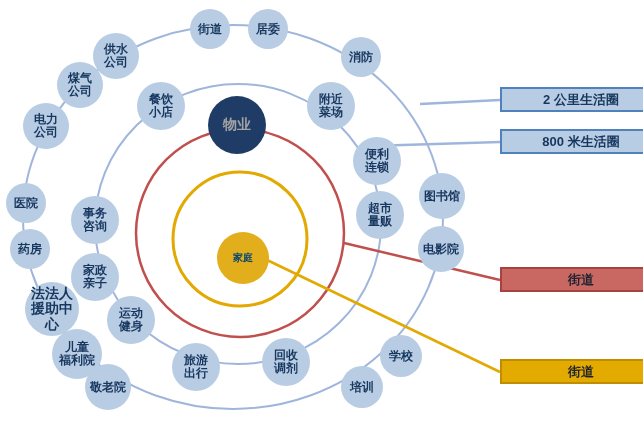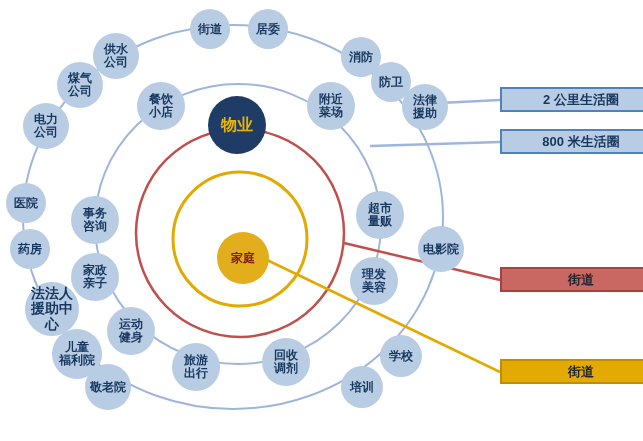--- a/index.html
+++ b/index.html
@@ -13,22 +13,22 @@
   .ring-gold{fill:none;stroke:#e2a900;stroke-width:3;}
   .line-blue{stroke:#9fb6dc;stroke-width:2.5;}
   .line-red{stroke:#c0504d;stroke-width:2.5;}
   .line-gold{stroke:#e2a900;stroke-width:2.5;}
   .node{
     position:absolute;border-radius:50%;background:#b8cce4;color:#17375e;
     display:flex;align-items:center;justify-content:center;text-align:center;
     font-weight:bold;font-size:12px;line-height:1.08;white-space:pre-line;
   }
   .node.small{font-size:14px;}
-  .node.hub{background:#1f3c67;color:#eab308;font-size:16px;}
-  .node.family{background:#e3ae1b;color:#7f1d1d;font-size:12px;}
+  .node.hub{background:#1f3c67;color:#a3a3a3;font-size:14px;}
+  .node.family{background:#e3ae1b;color:#0c4a6e;font-size:10px;}
   .legend-box{
     position:absolute;left:500px;width:150px;height:25px;
     display:flex;align-items:center;justify-content:center;text-align:center;
     font-weight:bold;font-size:13px;box-sizing:border-box;padding-left:12px;
   }
   .legend-blue{background:#b8cce4;border:2px solid #4f81bd;color:#17375e;}
   .legend-red{background:#c96763;border:2px solid #a8423e;color:#1f2430;}
   .legend-gold{background:#e3aa00;border:2px solid #c08d00;color:#1f2430;}
 </style>
 </head>
@@ -43,23 +43,21 @@
     <circle cx="240" cy="239" r="67" class="ring-street-gold ring-gold"></circle>
     <line x1="420" y1="104" x2="500" y2="100" class="line-blue"></line>
     <line x1="370" y1="146" x2="500" y2="142" class="line-blue"></line>
     <line x1="344" y1="243" x2="500" y2="280" class="line-red"></line>
     <line x1="267" y1="260" x2="500" y2="372" class="line-gold"></line>
   </svg>
 
   <div class="node" style="left:190px;top:9px;width:40px;height:40px">街道</div>
   <div class="node" style="left:248px;top:9px;width:40px;height:40px">居委</div>
   <div class="node" style="left:341px;top:37px;width:40px;height:40px">消防</div>
-  <div class="node" style="left:371px;top:62px;width:40px;height:40px">防卫</div>
-  <div class="node" style="left:402px;top:84px;width:46px;height:46px">法律
-援助</div>
+  <div class="node" style="left:419px;top:173px;width:46px;height:46px">图书馆</div>
   <div class="node" style="left:418px;top:226px;width:46px;height:46px">电影院</div>
   <div class="node" style="left:380px;top:335px;width:42px;height:42px">学校</div>
   <div class="node" style="left:341px;top:366px;width:42px;height:42px">培训</div>
   <div class="node" style="left:85px;top:364px;width:46px;height:46px">敬老院</div>
   <div class="node" style="left:52px;top:329px;width:50px;height:50px">儿童
 福利院</div>
   <div class="node small" style="left:25px;top:282px;width:54px;height:54px">法法人
 援助中心</div>
   <div class="node" style="left:10px;top:229px;width:40px;height:40px">药房</div>
   <div class="node" style="left:6px;top:183px;width:40px;height:40px">医院</div>
@@ -67,29 +65,29 @@
 公司</div>
   <div class="node" style="left:57px;top:62px;width:46px;height:46px">煤气
 公司</div>
   <div class="node" style="left:93px;top:33px;width:46px;height:46px">供水
 公司</div>
 
   <div class="node" style="left:137px;top:82px;width:48px;height:48px">餐饮
 小店</div>
   <div class="node" style="left:307px;top:82px;width:48px;height:48px">附近
 菜场</div>
+  <div class="node" style="left:353px;top:137px;width:48px;height:48px">便利
+连锁</div>
   <div class="node" style="left:356px;top:191px;width:48px;height:48px">超市
 量贩</div>
-  <div class="node" style="left:350px;top:257px;width:48px;height:48px">理发
-美容</div>
   <div class="node" style="left:262px;top:338px;width:48px;height:48px">回收
 调剂</div>
   <div class="node" style="left:172px;top:343px;width:48px;height:48px">旅游
 出行</div>
-  <div class="node" style="left:107px;top:307px;width:48px;height:48px">运动
+  <div class="node" style="left:107px;top:296px;width:48px;height:48px">运动
 健身</div>
   <div class="node" style="left:71px;top:253px;width:48px;height:48px">家政
 亲子</div>
   <div class="node" style="left:71px;top:196px;width:48px;height:48px">事务
 咨询</div>
 
   <div class="node hub" style="left:208px;top:96px;width:58px;height:58px">物业</div>
   <div class="node family" style="left:217px;top:232px;width:52px;height:52px">家庭</div>
 
   <div class="legend-box legend-blue" style="top:87px">2 公里生活圈</div>

